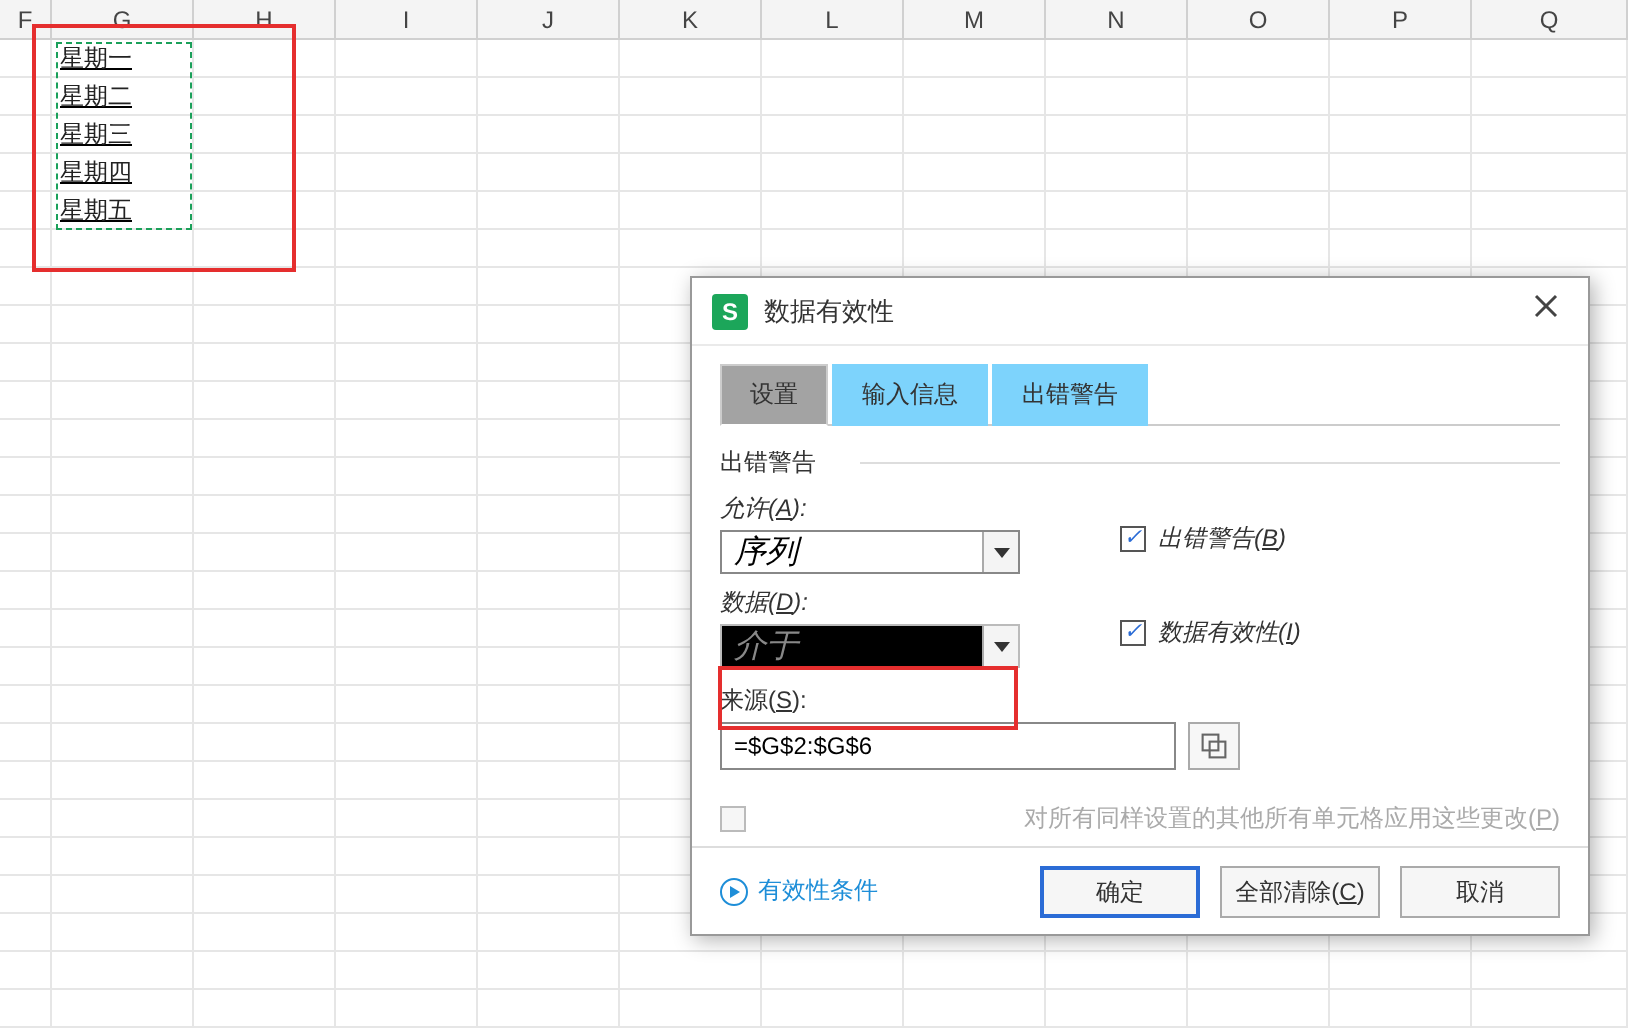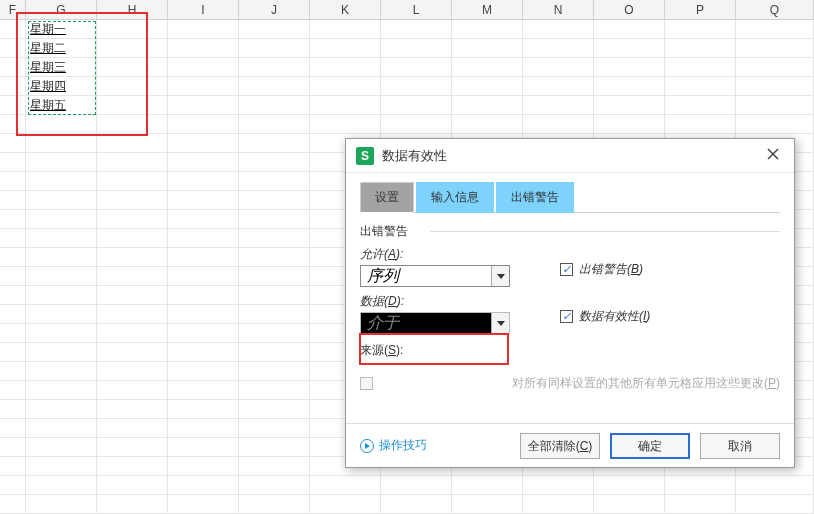--- a/index.html
+++ b/index.html
@@ -720,35 +720,44 @@
           <span class="chk checked"></span>
           <span class="chk-label"><span>数据有效性</span>(<u>I</u>)</span>
         </div>
       </div>
     </div>
 
     <div style="margin-top:8px;">
       <span class="lbl">
         <span>来源</span>(<u>S</u>):
       </span>
+      <div class="source-input-wrap">
+        <input class="source-input" value="=$G$2:$G$6" style="">
+        <div class="ref-btn">
+          <svg viewBox="0 0 16 16">
+              <rect x="1.5" y="1.5" width="9" height="9" fill="none" stroke="#666" stroke-width="1.2"></rect>
+              <rect x="5.5" y="5.5" width="9" height="9" fill="none" stroke="#666" stroke-width="1.2"></rect>
+            </svg>
+        </div>
+      </div>
     </div>
 
     <div class="red-source-box" style="left:13px; top:194px; width:150px; height:32px;"></div>
 
     <div class="chk-row disabled" style="margin-top:16px;justify-content:space-between;">
       <span class="chk unchecked"></span>
       <span class="chk-label"><span>对所有同样设置的其他所有单元格应用这些更改</span>(<u>P</u>)</span>
     </div>
 
   </div>
 
   <div class="dlg-footer">
     <div class="tips">
       <span class="circ"></span>
-      <span>操作技巧</span>
-    </div>
+      <span>有效性条件</span>
+    </div>
+    <div class="btn focus">确定</div>
     <div class="btn">
       <span>全部清除</span>(<u>C</u>)
     </div>
-    <div class="btn focus">确定</div>
     <div class="btn">取消</div>
   </div>
 </div>
 
 </body></html>

